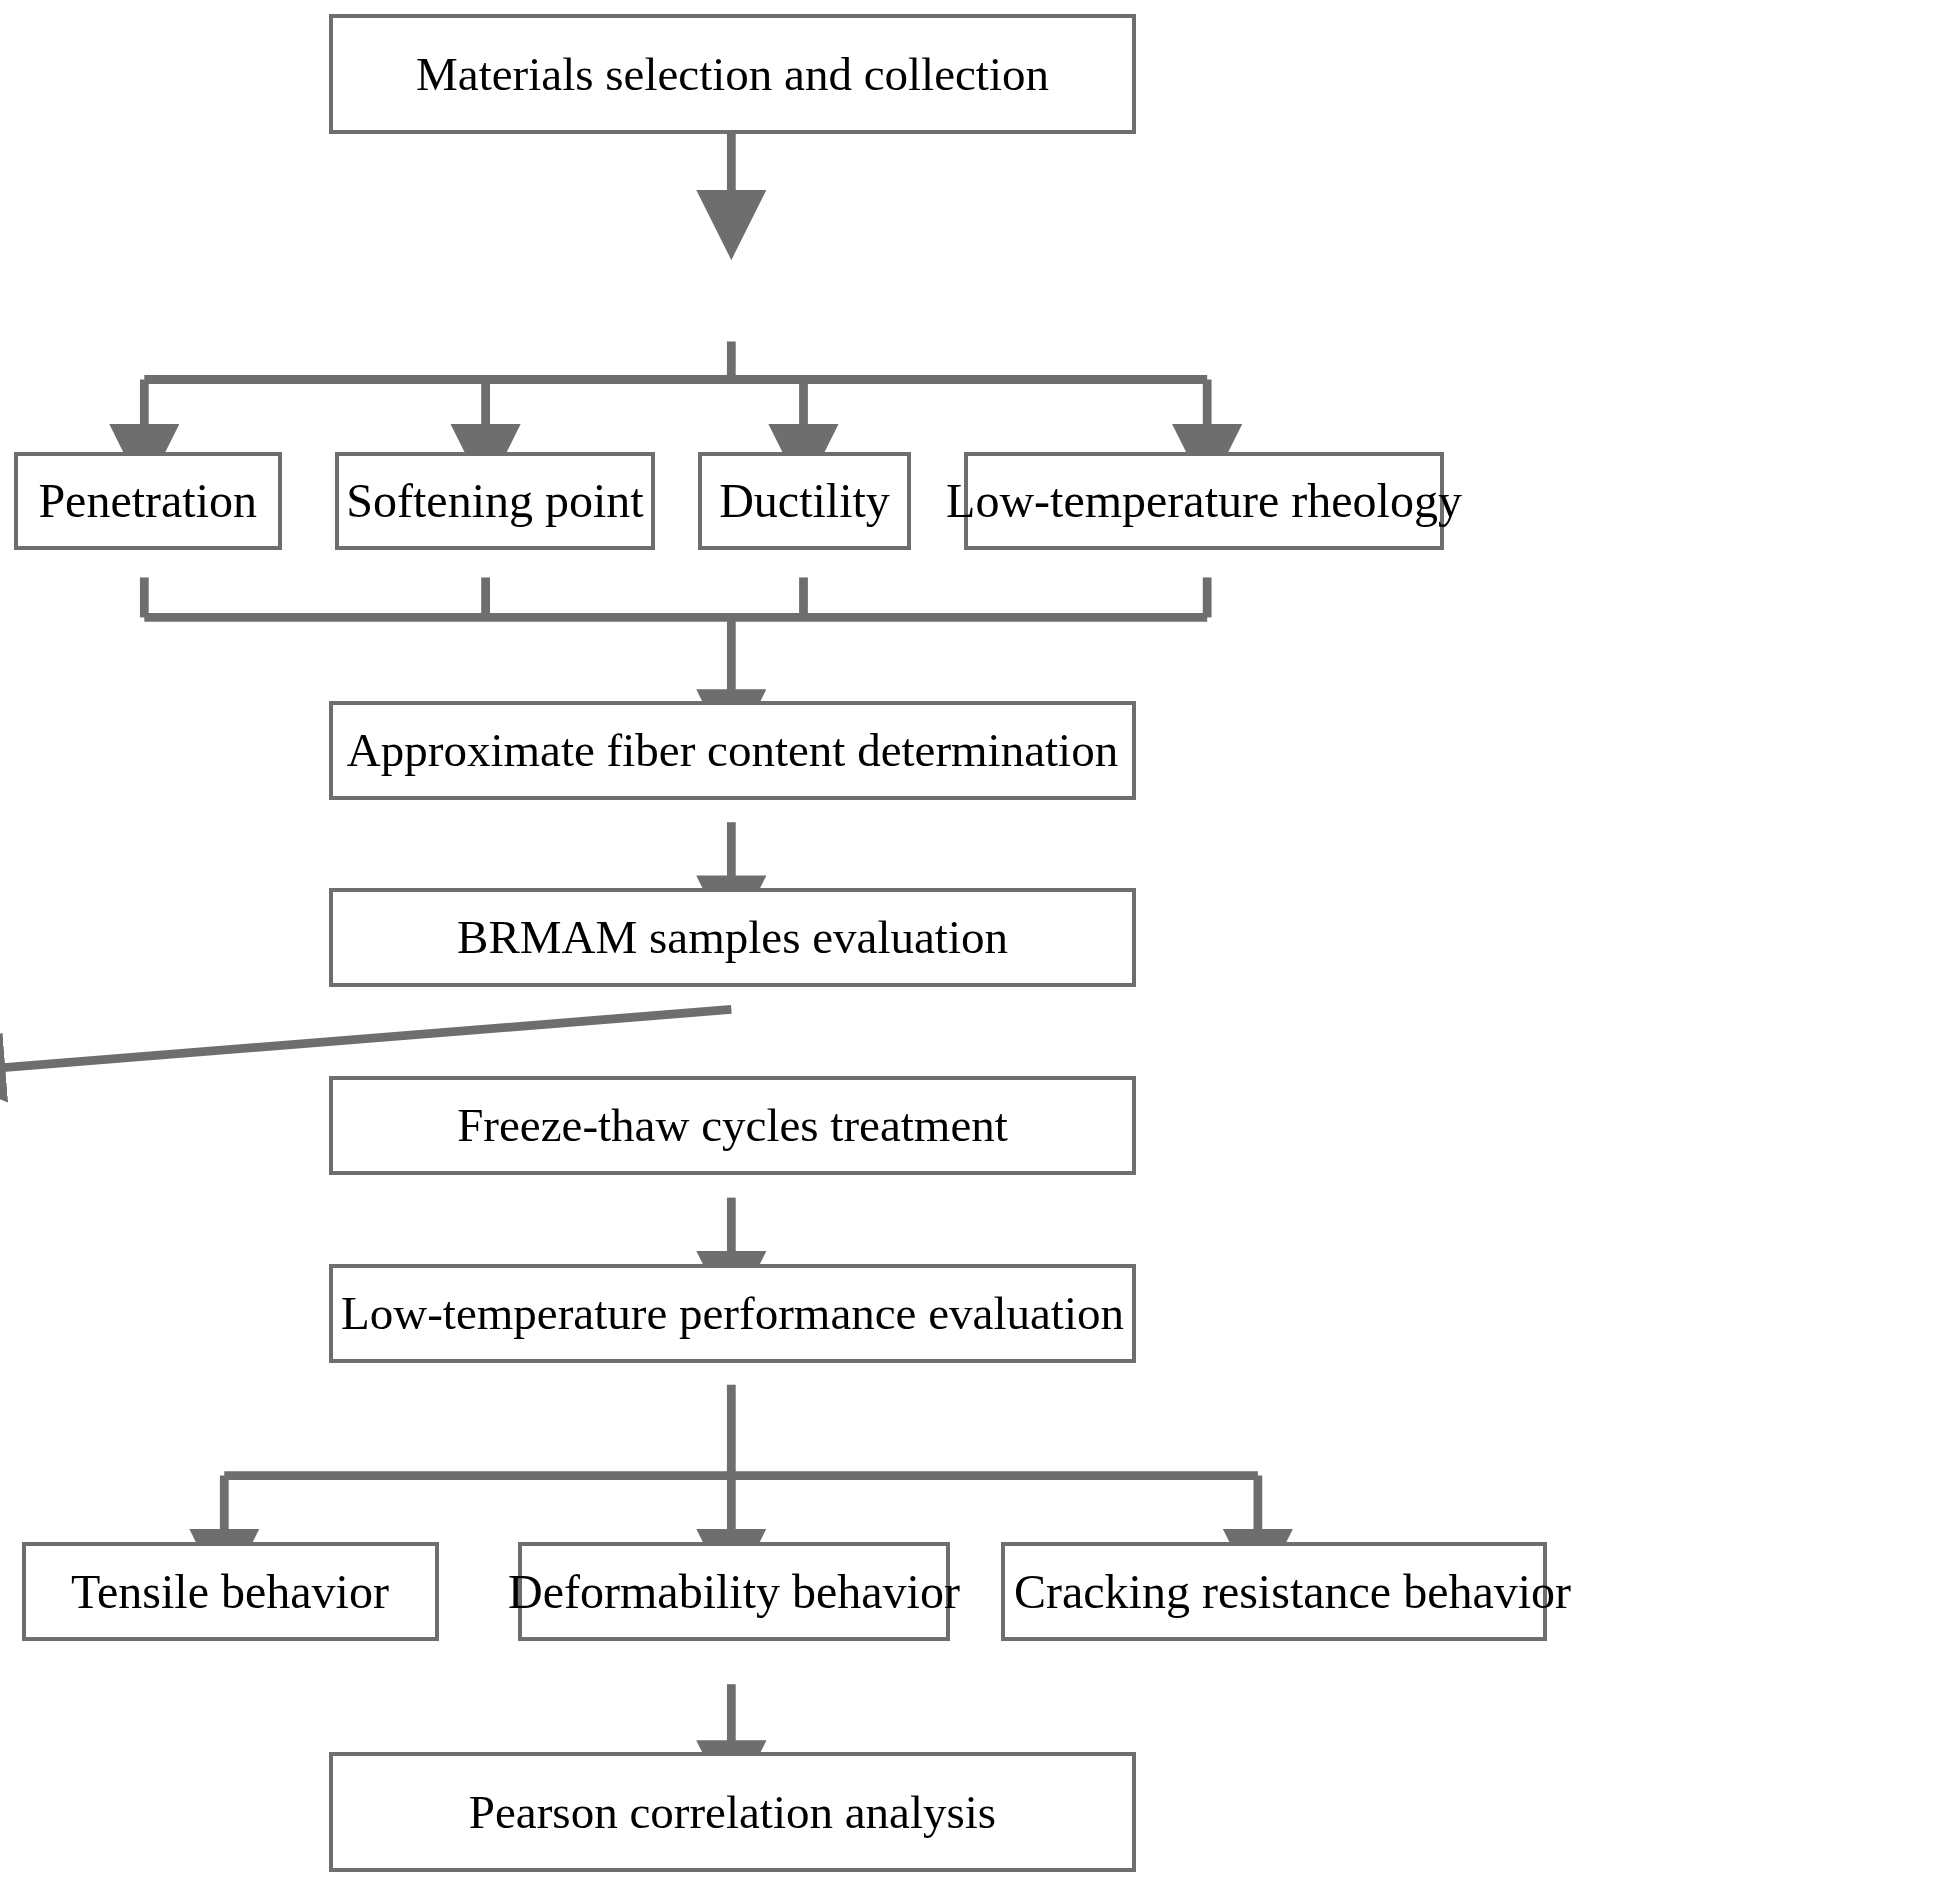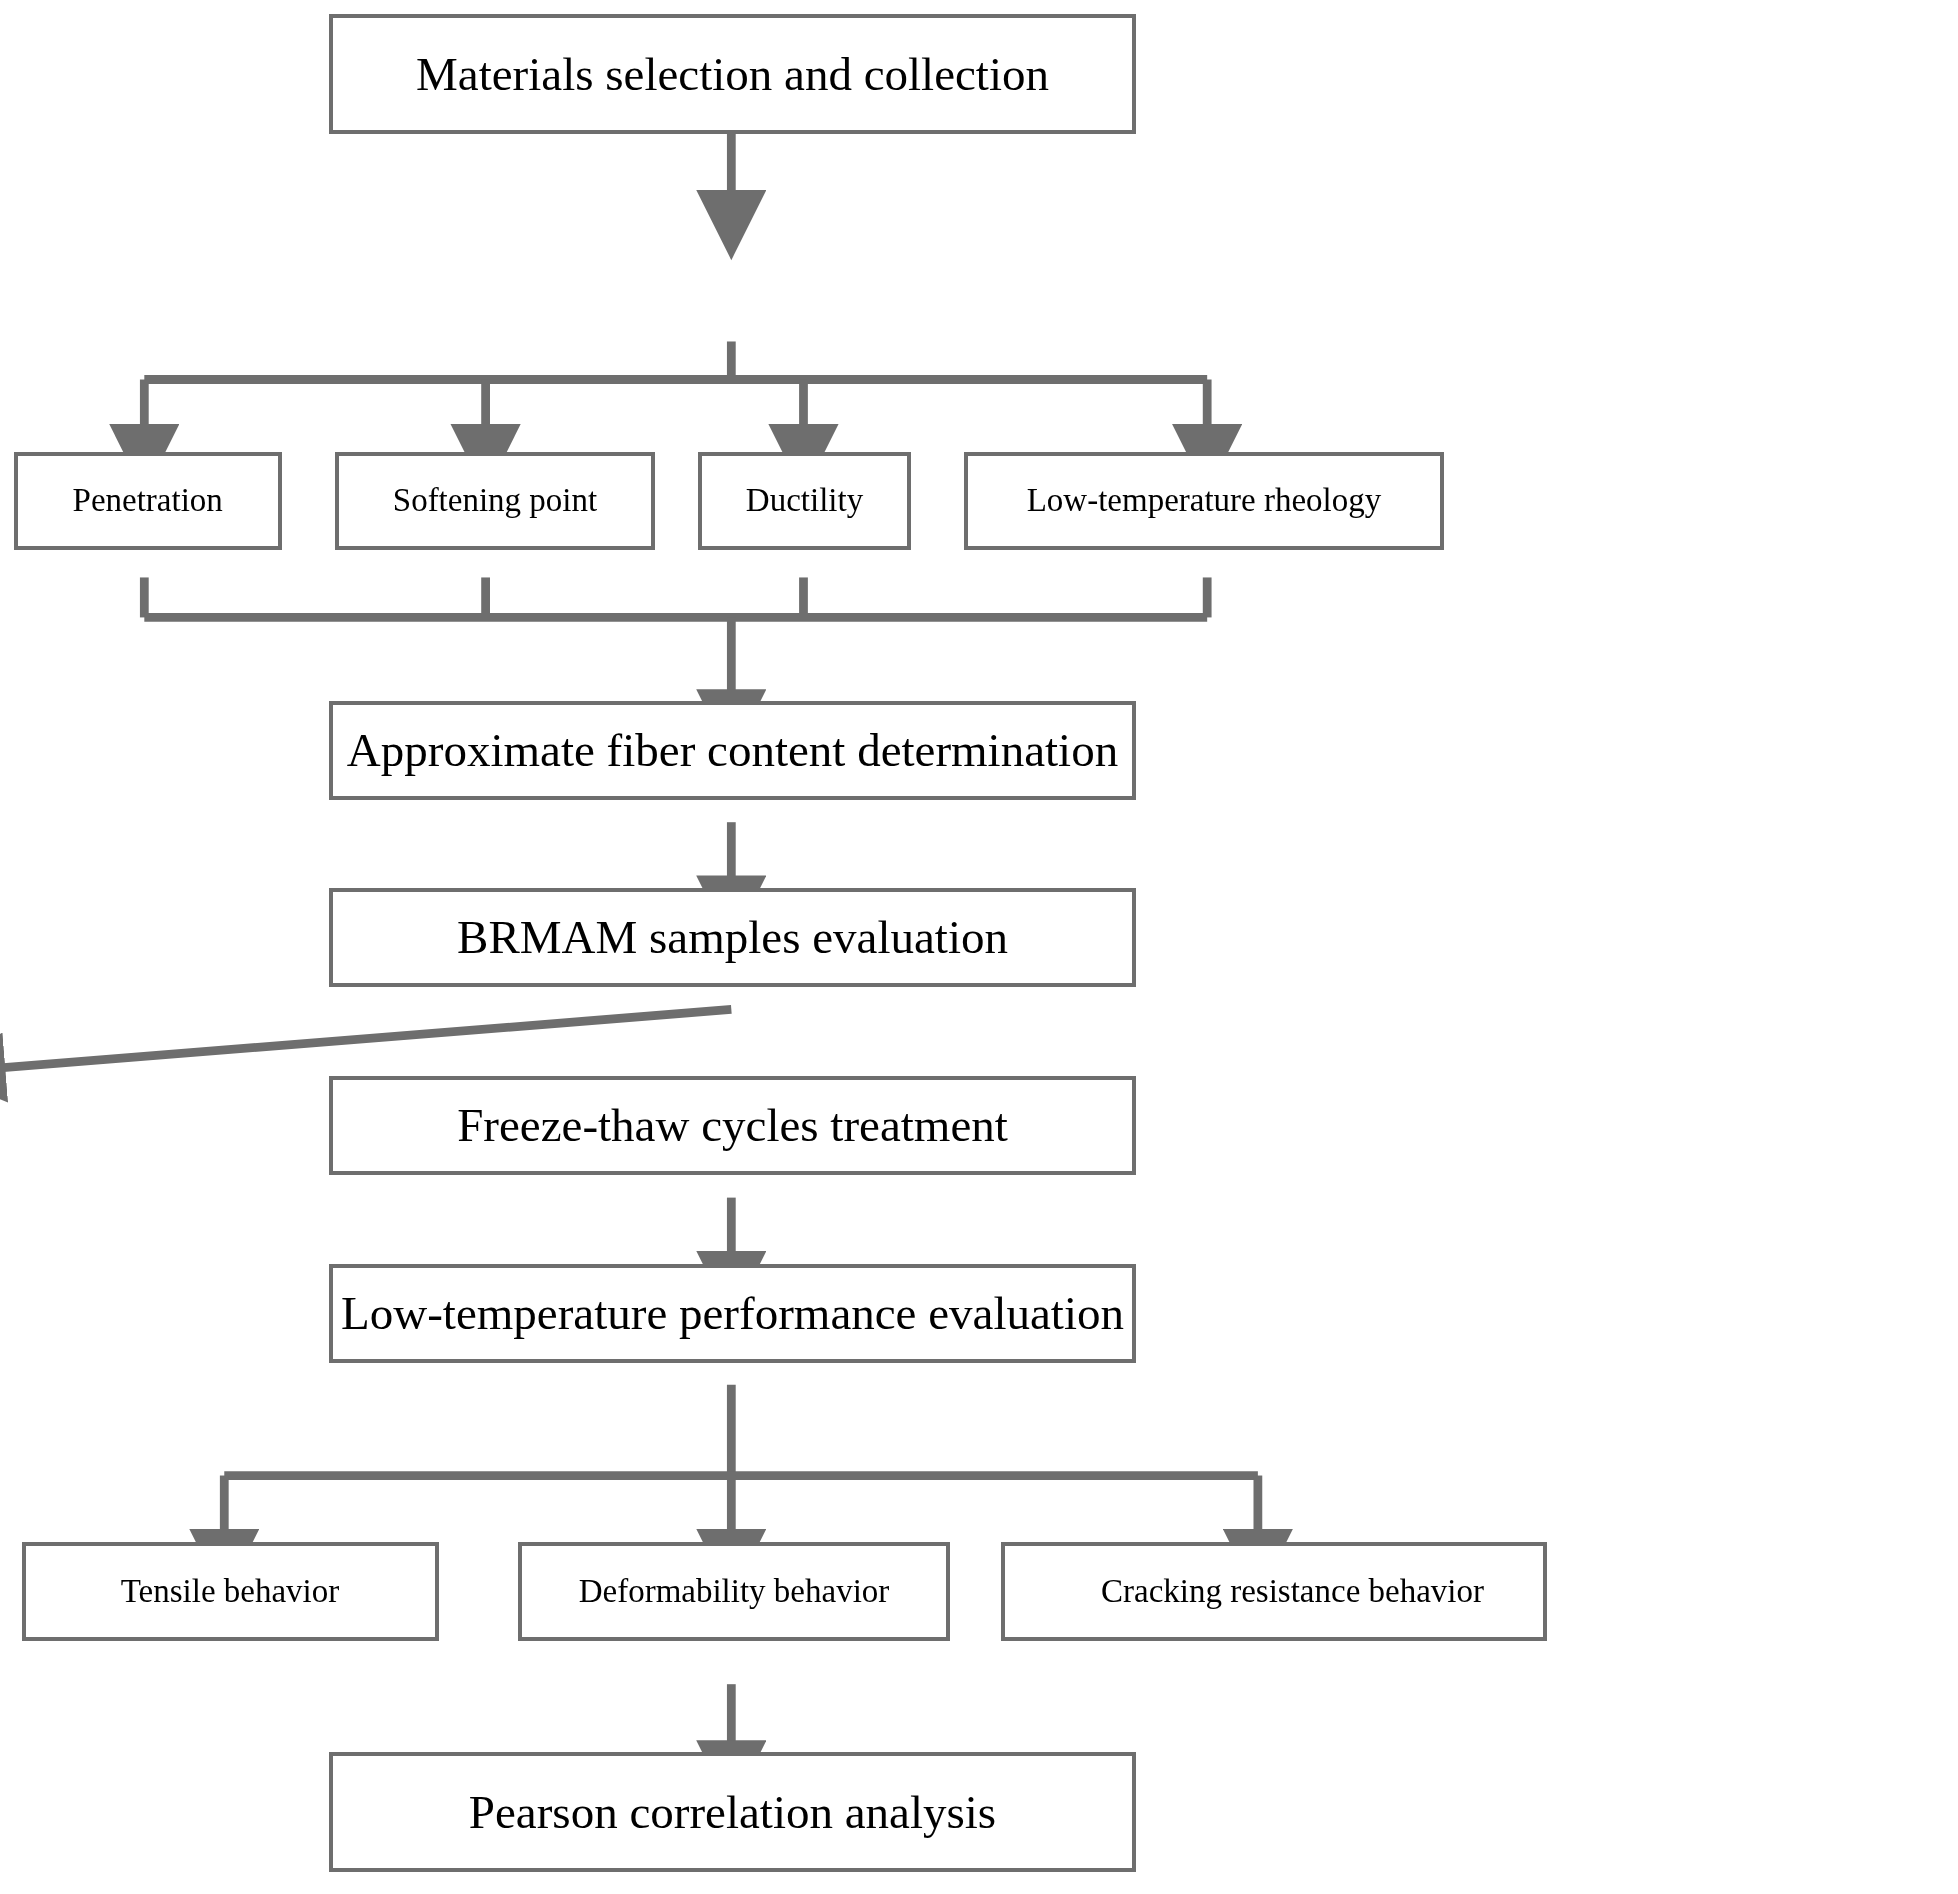--- a/index.html
+++ b/index.html
@@ -36,21 +36,21 @@
     color: #000000;
     line-height: 1.15;
     z-index: 2;
   }
   .node-label {
     display: block;
     padding: 0 9.8px;
     white-space: nowrap;
   }
   .fs-main { font-size: 47px; }
-  .fs-branch { font-size: 33px; }
+  .fs-branch { font-size: 48px; }
 </style>
 </head>
 <body>
 
 <div id="flowchart-root">
 
   <svg id="connector-layer" viewBox="0 0 2008 1943" xmlns="http://www.w3.org/2000/svg">
     <defs>
       <marker id="arrowhead" markerWidth="9" markerHeight="8" refX="0.6" refY="4" orient="auto" markerUnits="strokeWidth">
         <path d="M0,0 L0,8 L8,4 z" fill="#6e6e6e"></path>

